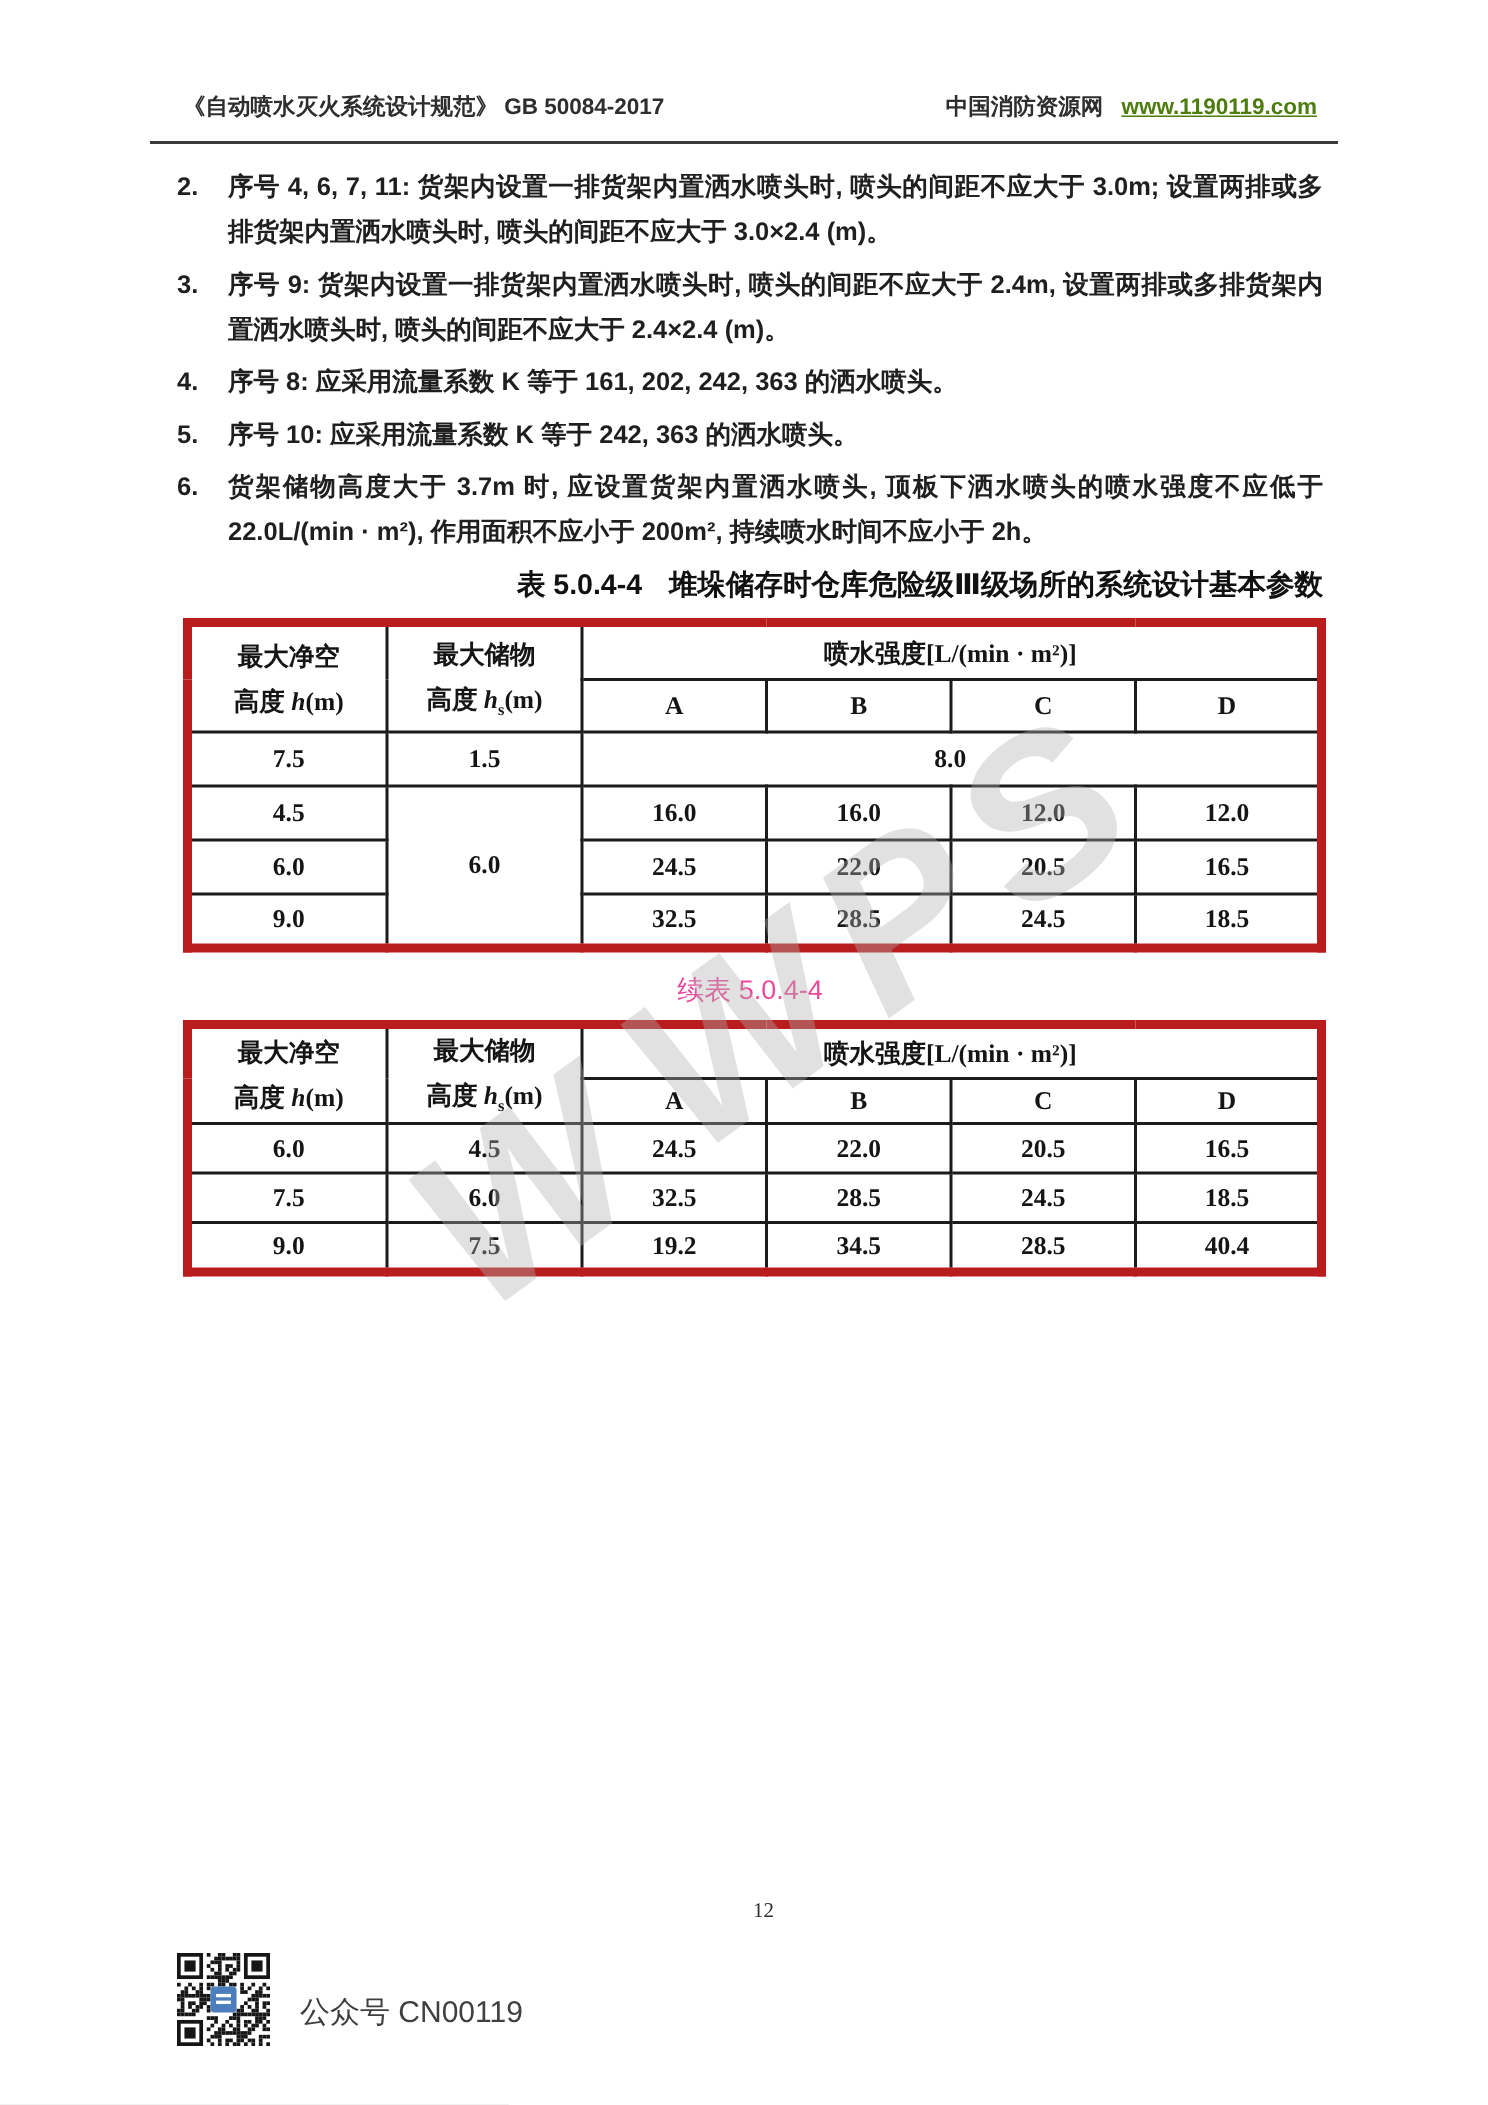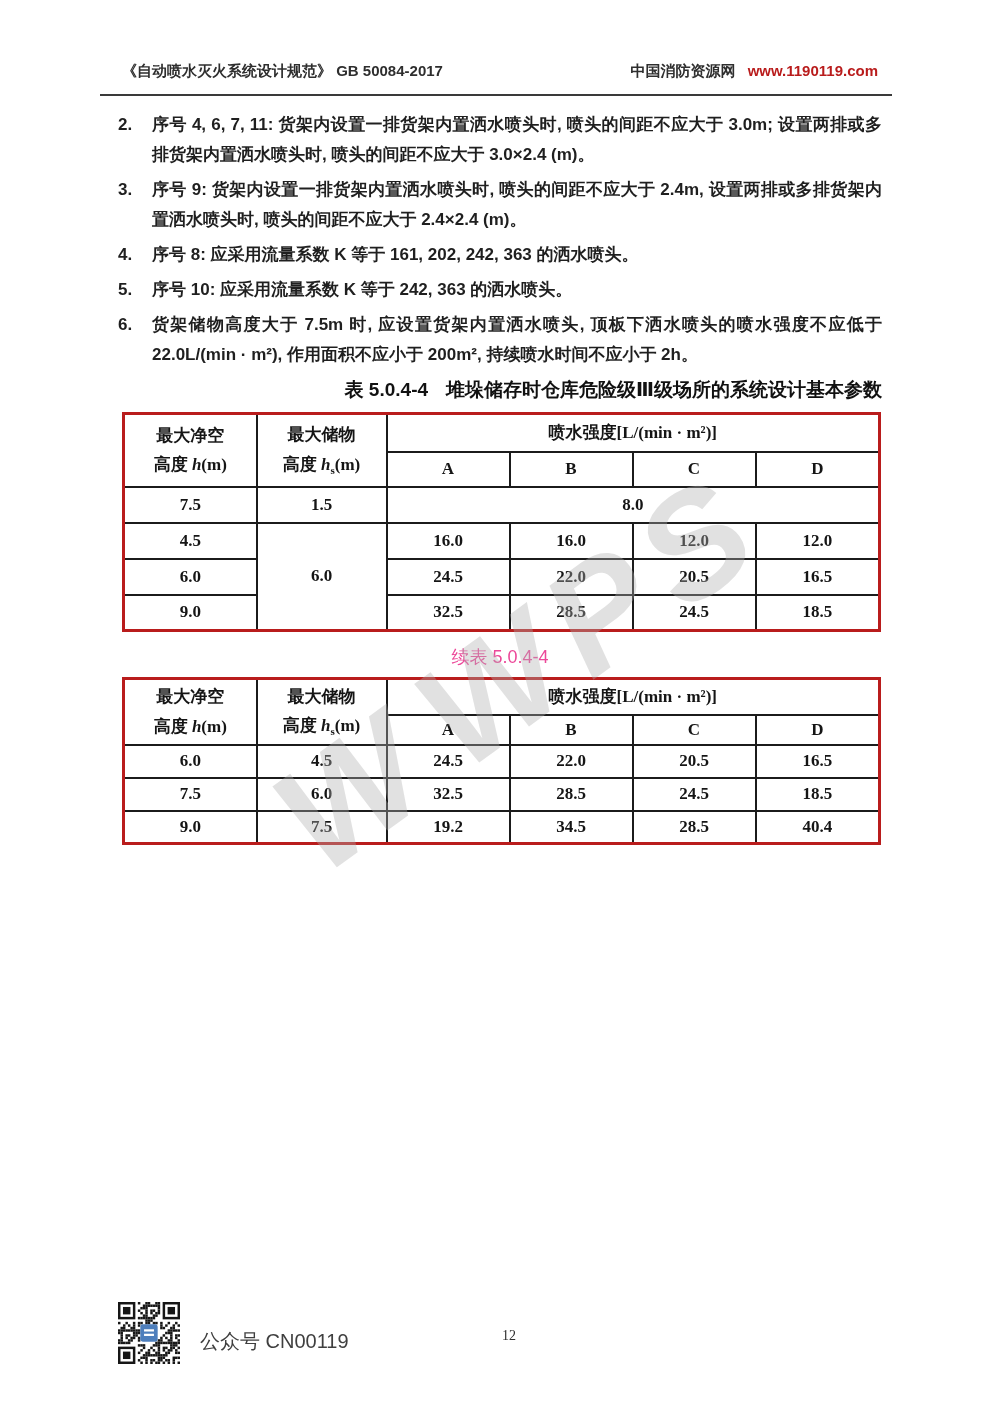--- a/index.html
+++ b/index.html
@@ -10,40 +10,40 @@
     font-family:"Liberation Sans","DejaVu Sans",sans-serif;
     color:#222;
   }
   
   .hdr {
     position:absolute; top:62px; left:122px; width:756px;
     display:flex; justify-content:space-between; align-items:flex-start;
     font-size:15px; font-weight:bold; color:#2e2e2e;
   }
   .hdr-right { font-weight:bold; }
-  .hdr-link { color:#b91c1c; margin-left:8px; cursor:pointer; }
+  .hdr-link { color:#4d7c0f; text-decoration:underline; margin-left:8px; cursor:pointer; }
   .hdr-rule { position:absolute; top:94px; left:100px; width:792px; height:2px; background:#3a3a3a; }
 
   
   .clauses { position:absolute; top:110px; left:118px; width:764px; }
   .li { display:flex; margin-bottom:5px; font-size:17px; font-weight:bold; line-height:30px; color:#1f1f1f; }
   .li .num { width:34px; flex:0 0 34px; }
   .li .txt { flex:1; text-align:justify; }
 
   
   .tbl-title { text-align:right; font-size:19px; font-weight:bold; color:#111; margin:7px 0 9px 0; }
   .tbl-title .t2 { margin-left:18px; }
   .cont-title { text-align:center; font-size:18px; font-weight:normal; color:#ec4899; margin:13px 0 8px 0; }
 
   
   table.params {
     border-collapse:collapse; table-layout:fixed; width:756px; margin-left:4px;
     font-family:"Liberation Serif","DejaVu Serif",serif;
     font-weight:bold; font-size:17px; color:#151515;
-    border:3px solid #b91c1c;
+    border:6px solid #b91c1c;
   }
   table.params td { border:2px solid #1b1b1b; text-align:center; vertical-align:middle; padding:0; }
   .hcell div { line-height:1.75; }
   tr.rh1 { height:38px; } tr.rh2 { height:35px; } tr.rd { height:36px; }
   table.t2 tr.rh1 { height:36px; } table.t2 tr.rh2 { height:30px; } table.t2 tr.rd { height:33px; }
   td i { font-family:"Liberation Serif","DejaVu Serif",serif; }
   sub { font-size:11px; }
 
   
   .notes { position:relative; margin-top:20px; font-family:"Liberation Serif","DejaVu Serif",serif;
@@ -59,21 +59,21 @@
     display:flex; align-items:center; justify-content:center; gap:34px;
     transform:rotate(-36deg);
     color:rgba(175,175,175,0.38); pointer-events:none; z-index:6;
   }
   .wm-logo { font-size:150px; font-weight:800; transform:skewX(-12deg); }
   .wm-text { font-size:148px; font-weight:800; font-style:italic; letter-spacing:16px; }
 
   
   .qr { position:absolute; left:118px; top:1302px; width:62px; height:62px; }
   .qr-label { position:absolute; left:200px; top:1328px; font-size:20px; color:#3f3f3f; }
-  .page-num { position:absolute; left:502px; top:1328px; font-size:14px; color:#2e2e2e;
+  .page-num { position:absolute; left:502px; top:1267px; font-size:14px; color:#2e2e2e;
               font-family:"Liberation Serif","DejaVu Serif",serif; }
 </style>
 </head>
 <body>
 
 <div class="page">
 
   <div class="hdr">
     <span>《自动喷水灭火系统设计规范》 GB 50084-2017</span>
     <span class="hdr-right">
@@ -95,21 +95,21 @@
     <div class="li">
       <span class="num">4.</span>
       <span class="txt">序号 8: 应采用流量系数 K 等于 161, 202, 242, 363 的洒水喷头。</span>
     </div>
     <div class="li">
       <span class="num">5.</span>
       <span class="txt">序号 10: 应采用流量系数 K 等于 242, 363 的洒水喷头。</span>
     </div>
     <div class="li">
       <span class="num">6.</span>
-      <span class="txt">货架储物高度大于 7.5m 时, 应设置货架内置洒水喷头, 顶板下洒水喷头的喷水强度不应低于 22.0L/(min · m²), 作用面积不应小于 200m², 持续喷水时间不应小于 2h。</span>
+      <span class="txt">货架储物高度大于 3.7m 时, 应设置货架内置洒水喷头, 顶板下洒水喷头的喷水强度不应低于 22.0L/(min · m²), 作用面积不应小于 200m², 持续喷水时间不应小于 2h。</span>
     </div>
 
     <div class="tbl-title">
       <span>表 5.0.4-4</span><span class="t2">堆垛储存时仓库危险级Ⅲ级场所的系统设计基本参数</span>
     </div>
 
     <table class="params t1">
       <colgroup>
           <col style="width:133px">
           <col style="width:130px">

